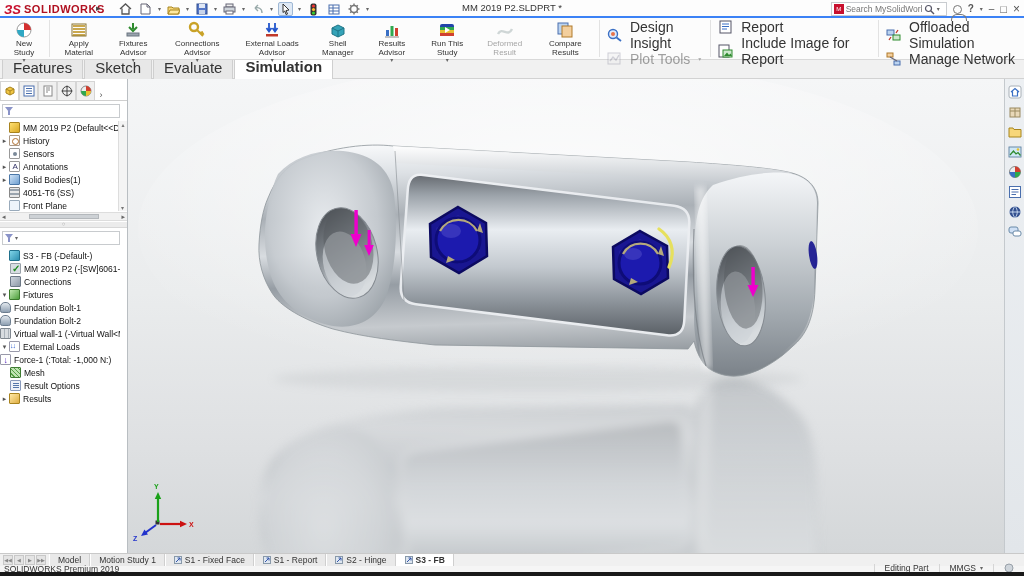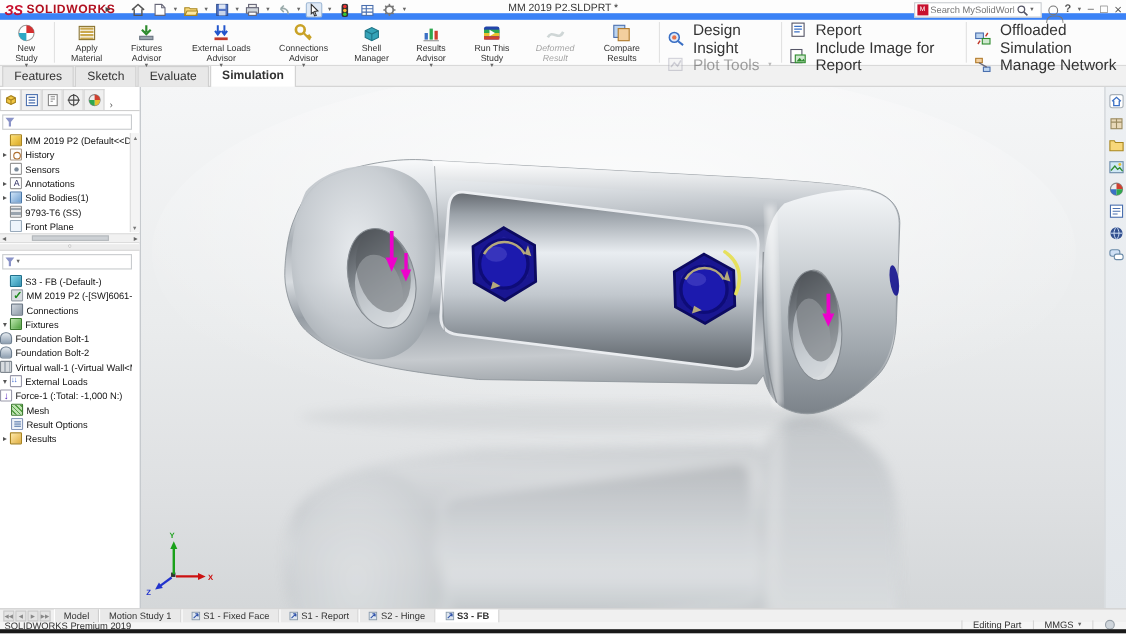--- a/index.html
+++ b/index.html
@@ -1,21 +1,21 @@
 <!DOCTYPE html>
 <html><head>
 <meta charset="utf-8">
 <style>
   *{margin:0;padding:0;box-sizing:border-box;}
   html,body{width:1024px;height:576px;overflow:hidden;}
   body{position:relative;font-family:"Liberation Sans",sans-serif;font-size:9px;color:#222;background:#fff;}
   .abs{position:absolute;}
 
   
-  .titlebar{left:0;top:0;width:1024px;height:18px;background:#fdfdfd;border-bottom:6px solid #3b82f6;z-index:30;}
+  .titlebar{left:0;top:0;width:1024px;height:18px;background:#fdfdfd;border-bottom:2px solid #3b82f6;z-index:30;}
   .logo{left:4px;top:1px;height:16px;display:flex;align-items:center;gap:3px;}
   .logo .mark{color:#c8102e;font-weight:bold;font-style:italic;font-size:13px;}
   .logo .mark::before{content:"\0417S";}
   .logo .word{font-size:11px;letter-spacing:.5px;color:#b01020;}
   .logo .word b{font-weight:bold;}
   .logo-exp{left:96px;top:3px;width:8px;height:12px;color:#444;font-size:9px;}
   .logo-exp::before{content:"\25B8";}
   .qat{left:118px;top:1px;height:16px;display:flex;align-items:center;gap:5px;}
   .qat .qi{width:15px;height:14px;display:flex;align-items:center;justify-content:center;}
   .qat .sel{background:#dfe9f5;border:1px solid #9fb8d5;border-radius:2px;}
@@ -33,31 +33,31 @@
   .win-close::before{content:"\00D7";font-size:12px;}
   .help::before{content:"?";font-weight:bold;color:#555;}
   .person{width:9px;height:9px;border-radius:50%;border:1.5px solid #777;position:relative;}
   .person::after{content:"";position:absolute;left:-3px;top:8px;width:14px;height:6px;border:1.5px solid #777;border-bottom:0;border-radius:6px 6px 0 0;}
 
   
   .ribbon{left:0;top:18px;width:1024px;height:42px;background:#fcfcfc;border-bottom:1px solid #d9d9d9;display:flex;align-items:stretch;padding:1px 2px;z-index:29;}
   .rb{display:flex;flex-direction:column;align-items:center;justify-content:flex-start;min-width:44px;padding:1px 3px 0;text-align:center;line-height:9px;font-size:8px;color:#333;border:1px solid transparent;border-radius:2px;}
   .rb .ric{width:20px;height:18px;display:flex;align-items:center;justify-content:center;}
   .rb .lbl{height:18px;display:flex;align-items:center;}
-  .rb.dis{opacity:.45;font-style:italic;}
+  .rb.dis{opacity:.45;}
   .rsep{width:1px;background:#e2e2e2;margin:1px 3px;}
   .sgroup{display:flex;flex-direction:column;justify-content:space-evenly;padding:0 4px;}
   .srow{display:flex;align-items:center;gap:8px;font-size:14px;color:#333;}
   .srow .ric{width:15px;height:14px;display:flex;align-items:center;justify-content:center;}
   .srow.dis{opacity:.45;}
 
   
   .tabstrip{left:0;top:60px;width:1024px;height:19px;background:#f1f1f1;border-bottom:1px solid #d2d2d2;z-index:28;}
   .ctabs{left:2px;top:0;height:19px;display:flex;align-items:flex-end;}
-  .ctab{padding:3px 10px 3px;font-size:11px;color:#333;background:#e8e8e8;border:1px solid #cfcfcf;border-bottom:0;margin-right:1px;}
+  .ctab{padding:3px 10px 3px;font-size:15px;color:#333;background:#e8e8e8;border:1px solid #cfcfcf;border-bottom:0;margin-right:1px;}
   .ctab.active{background:#fff;font-weight:bold;padding-bottom:4px;}
   .headsup{left:490px;top:61px;height:18px;display:flex;align-items:center;gap:3px;}
   .hu{width:16px;height:16px;display:flex;align-items:center;justify-content:center;}
   .docwin{left:933px;top:61px;height:18px;display:flex;align-items:center;gap:9px;color:#667;}
   .paneic{width:10px;height:8px;border:1px solid #889;position:relative;}
   .paneic::after{content:"";position:absolute;left:2px;top:1px;width:4px;height:4px;border-right:1px solid #889;}
 
   
   .leftpanel{left:0;top:79px;width:128px;height:474px;background:#fff;border-right:1px solid #b9bec2;z-index:20;}
   .ptabs{left:0;top:2px;width:127px;height:20px;display:flex;align-items:flex-end;border-bottom:1px solid #cfcfcf;}
@@ -261,36 +261,36 @@
           <path d="M9 2 V8 M5 6 L9 10 L13 6" stroke="#2e8b2e" stroke-width="2" fill="none"></path>
           <rect x="3" y="12" width="12" height="3" fill="#9aa4ae" stroke="#6a7480"></rect>
         </svg>
       </span>
     <span class="lbl">Fixtures Advisor</span>
       <span class="car"></span>
   </div>
   <div class="rb">
     <span class="ric">
         <svg width="18" height="18">
+          <circle cx="6" cy="6" r="4" fill="none" stroke="#c9a227" stroke-width="2.4"></circle>
+          <path d="M9 9 L15 15 M12 12 L15 11 M13.5 13.5 L16 12.5" stroke="#c9a227" stroke-width="2"></path>
+        </svg>
+      </span>
+    <span class="lbl">Connections Advisor</span>
+      <span class="car"></span>
+  </div>
+  <div class="rb">
+    <span class="ric">
+        <svg width="18" height="18">
           <path d="M6 2 V9 M3.5 7 L6 10.5 L8.5 7" stroke="#2255cc" stroke-width="1.8" fill="none"></path>
           <path d="M12 2 V9 M9.5 7 L12 10.5 L14.5 7" stroke="#2255cc" stroke-width="1.8" fill="none"></path>
           <rect x="3" y="13" width="12" height="2.5" fill="#c0392b"></rect>
         </svg>
       </span>
     <span class="lbl">External Loads Advisor</span>
-      <span class="car"></span>
-  </div>
-  <div class="rb">
-    <span class="ric">
-        <svg width="18" height="18">
-          <circle cx="6" cy="6" r="4" fill="none" stroke="#c9a227" stroke-width="2.4"></circle>
-          <path d="M9 9 L15 15 M12 12 L15 11 M13.5 13.5 L16 12.5" stroke="#c9a227" stroke-width="2"></path>
-        </svg>
-      </span>
-    <span class="lbl">Connections Advisor</span>
       <span class="car"></span>
   </div>
   <div class="rb">
     <span class="ric">
         <svg width="18" height="18">
           <path d="M3 7 L9 4 L15 7 L15 13 L9 16 L3 13 Z" fill="#35a3b8" stroke="#1f7486"></path>
           <path d="M3 7 L9 10 L15 7 M9 10 V16" fill="none" stroke="#1f7486"></path>
         </svg>
       </span>
     <span class="lbl">Shell Manager</span>
@@ -553,21 +553,21 @@
         <span class="tlabel">Annotations</span>
       </div>
     <div class="trow">
         <span class="exp exp-r"></span>
         <span class="ti ti-solid"></span>
         <span class="tlabel">Solid Bodies(1)</span>
       </div>
     <div class="trow">
         <span class="exp"></span>
         <span class="ti ti-mat"></span>
-        <span class="tlabel">9793-T6 (SS)</span>
+        <span class="tlabel">4051-T6 (SS)</span>
       </div>
     <div class="trow">
         <span class="exp"></span>
         <span class="ti ti-plane"></span>
         <span class="tlabel">Front Plane</span>
       </div>
   </div>
   <div class="abs scrollv" style="top:42px;height:90px">
       <div>▴</div>
       <div style="position:absolute;bottom:0;left:2px">▾</div>

